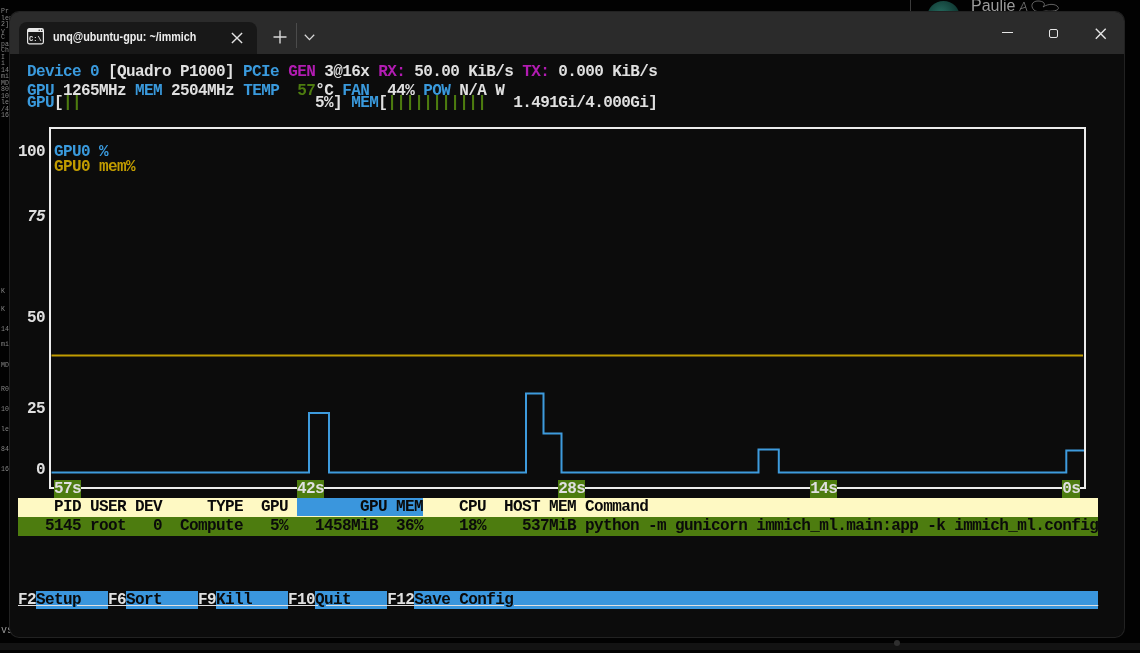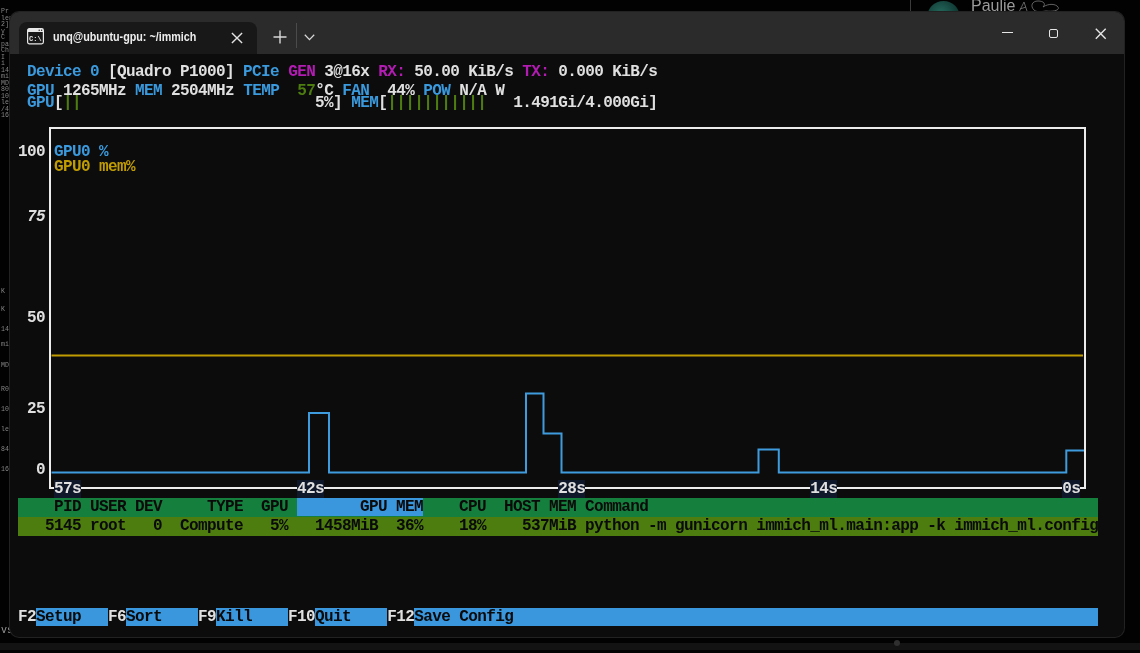--- a/index.html
+++ b/index.html
@@ -7,22 +7,22 @@
 #win { position:absolute; left:10px; top:12px; width:1114px; height:625px; background:#0c0c0c; border-radius:9px; box-shadow:0 0 0 1px #222; }
 #tbar { position:absolute; left:10px; top:12px; width:1114px; height:42px; background:#2b2b2b; border-radius:9px 9px 0 0; }
 #tab { position:absolute; left:18.7px; top:21.5px; width:238.7px; height:32.5px; background:#181818; border-radius:8px 8px 0 0; }
 #ttitle { position:absolute; left:53px; top:29.5px; font:600 12.5px "Liberation Sans",sans-serif; color:#ededed; transform:scaleX(0.86) translateZ(0); transform-origin:0 0; -webkit-font-smoothing:antialiased; }
 .trow { position:absolute; left:18px; height:19px; font:bold 16px/19px "Liberation Mono",monospace; letter-spacing:-0.6px; white-space:pre; color:#e0e0e0; will-change:transform; }
 .c { color:#3a9add; }
 .w { color:#e0e0e0; }
 .m { color:#b21cb2; }
 .g { color:#4d7c0f; }
 .y { color:#c19c00; }
-.xl { background:#0f172a; color:#e0e0e0; }
-.hdr { background:#15803d; color:#0a0a0a; width:1080px; }
+.xl { background:#4d7c0f; color:#e0e0e0; }
+.hdr { background:#fef9c3; color:#0a0a0a; width:1080px; }
 .proc { background:#4d7c0f; color:#0a0a0a; width:1080px; }
 .fk { color:#e0e0e0; }
 .bl { background:#3a96dd; color:#0a0a0a; }
 #chartsvg { position:absolute; left:49px; top:127px; }
 </style></head>
 <body>
 <div id="bgfrags">
     <div class="fr" style="top:8px">Pr</div>
 <div class="fr" style="top:15px">lea</div>
 <div class="fr" style="top:21px">2]</div>
@@ -99,13 +99,13 @@
 <div class="trow " style="top:94px;"> <span class="c">GPU</span><span class="w">[</span><span class="g">||</span>                          <span class="w">5%]</span> <span class="c">MEM</span><span class="w">[</span><span class="g">|||||||||||</span>   <span class="w">1.491Gi/4.000Gi]</span></div>
 <div class="trow " style="top:143px;"><span class="w">100 </span><span class="c">GPU0 %</span></div>
 <div class="trow " style="top:158px;">    <span class="y">GPU0 mem%</span></div>
 <div class="trow " style="top:208px;font-style:italic;"><span class="w"> 75</span></div>
 <div class="trow " style="top:309.4px;"><span class="w"> 50</span></div>
 <div class="trow " style="top:400px;text-align:center;"><span class="w"> 25</span></div>
 <div class="trow " style="top:460.8px;"><span class="w">  0</span></div>
 <div class="trow " style="top:479.7px;">    <span class="xl">57s</span>                        <span class="xl">42s</span>                          <span class="xl">28s</span>                         <span class="xl">14s</span>                         <span class="xl">0s</span></div>
 <div class="trow hdr" style="top:497.5px;">    PID USER DEV     TYPE  GPU <span class="bl">       GPU MEM</span>    CPU  HOST MEM Command</div>
 <div class="trow proc" style="top:516.5px;">   5145 root   0  Compute   5%   1458MiB  36%    18%    537MiB python -m gunicorn immich_ml.main:app -k immich_ml.config</div>
-<div class="trow fk" style="top:608px;">F2<span class="bl">Setup   </span>F6<span class="bl">Sort    </span>F9<span class="bl">Kill    </span>F10<span class="bl">Quit    </span>F12<span class="bl">Save Config                                                                 </span></div>
+<div class="trow fk" style="top:591px;text-decoration:underline;">F2<span class="bl">Setup   </span>F6<span class="bl">Sort    </span>F9<span class="bl">Kill    </span>F10<span class="bl">Quit    </span>F12<span class="bl">Save Config                                                                 </span></div>
 
 </body></html>

